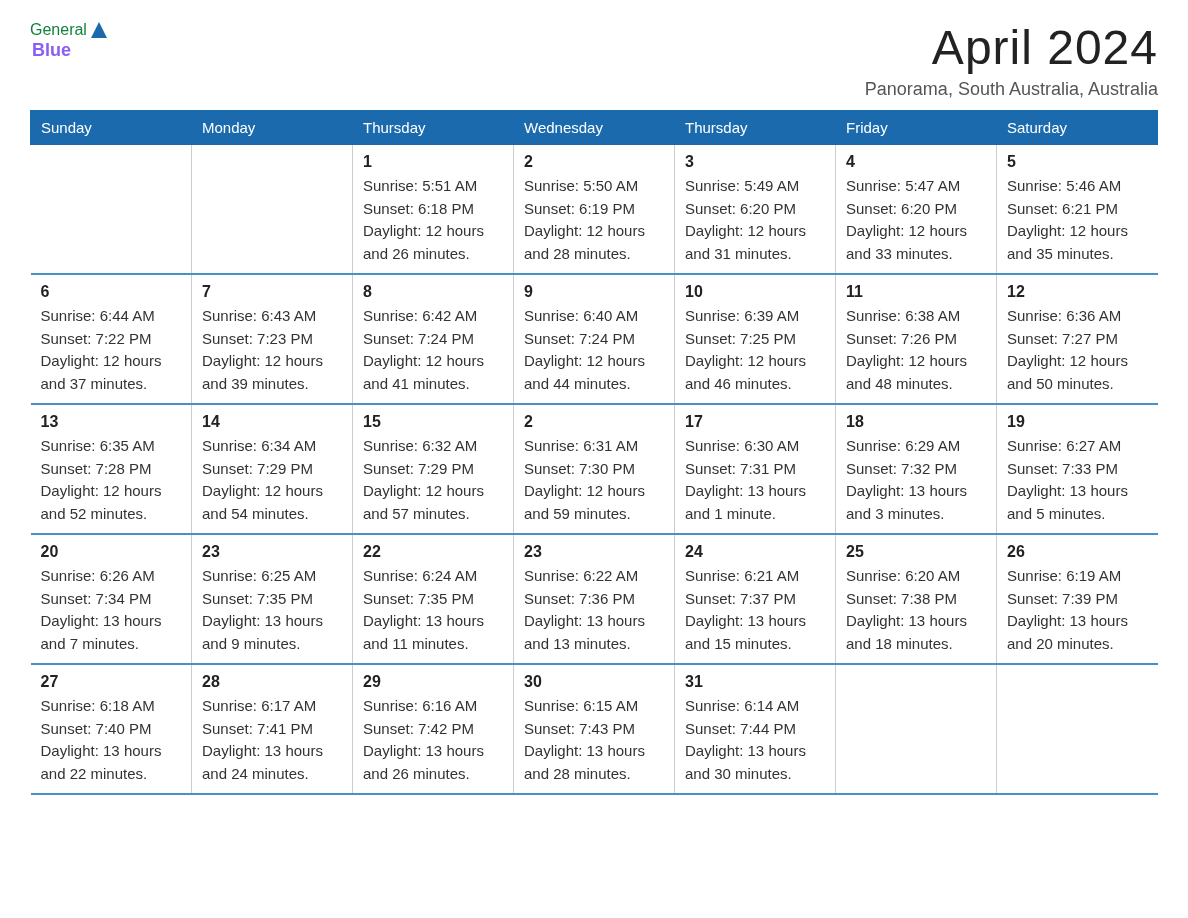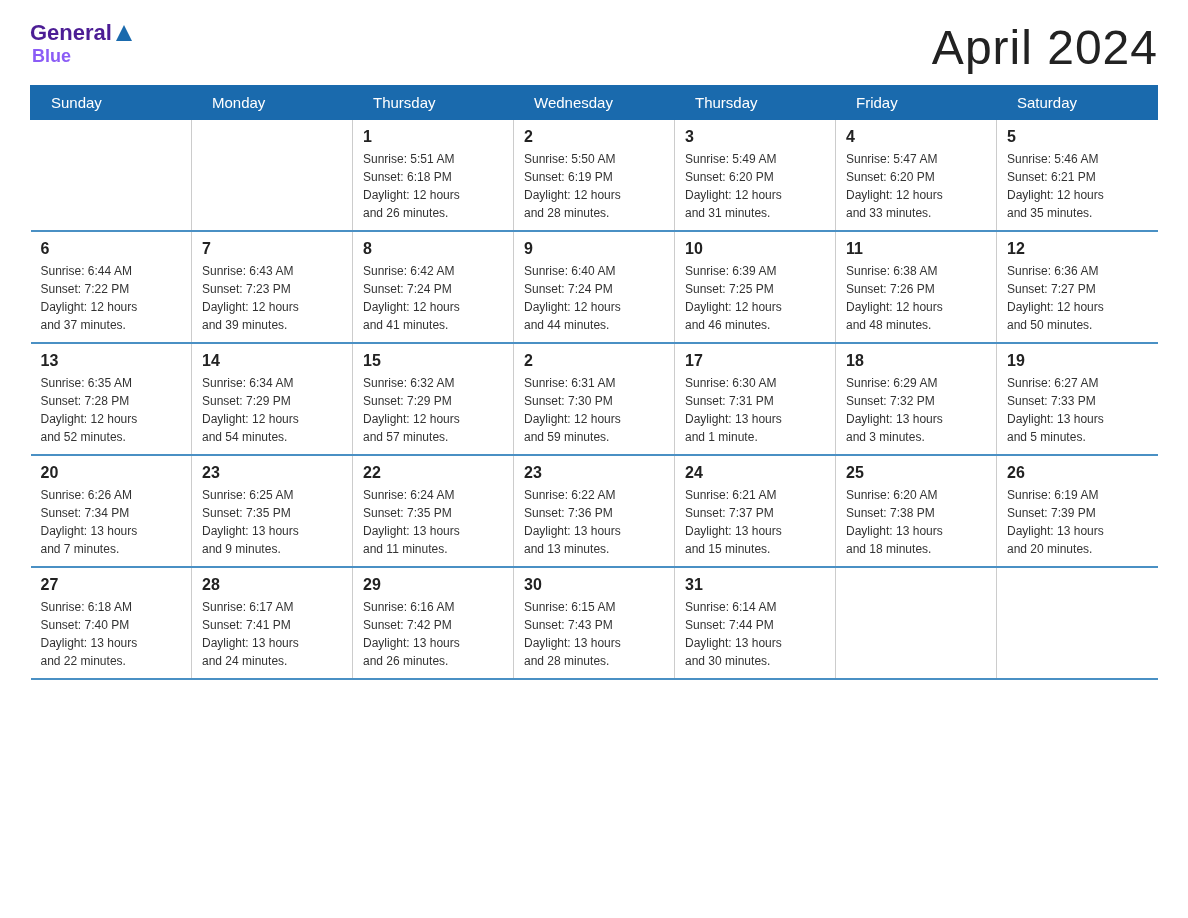--- a/index.html
+++ b/index.html
@@ -15,23 +15,23 @@
       justify-content: space-between;
       align-items: flex-start;
       margin-bottom: 10px;
     }
     .logo {
       display: flex;
       align-items: center;
       gap: 4px;
     }
     .logo-text-general {
-      font-size: 22px;
-      font-weight: bold;
-      color: #4c1d95;
+      font-size: 16px;
+      font-weight: normal;
+      color: #15803d;
     }
     .logo-text-blue {
       font-size: 18px;
       font-weight: bold;
       color: #8b5cf6;
     }
     .title-section {
       text-align: right;
     }
     .month-title {
@@ -50,21 +50,21 @@
       border-collapse: collapse;
       margin-top: 10px;
     }
     thead tr {
       background-color: #1a6aad;
     }
     thead th {
       color: #fff;
       font-size: 15px;
       font-weight: normal;
-      padding: 8px 20px;
+      padding: 8px 10px;
       text-align: left;
       border: 1px solid #1a6aad;
     }
     tbody tr {
       border-bottom: 2px solid #4a90c4;
     }
     tbody td {
       vertical-align: top;
       padding: 8px 10px;
       font-size: 12.5px;
@@ -78,21 +78,21 @@
       border-right: none;
     }
     .day-number {
       font-size: 16px;
       font-weight: bold;
       color: #222;
       margin-bottom: 4px;
       display: block;
     }
     .day-info {
-      font-size: 12px;
+      font-size: 15px;
       color: #333;
       line-height: 1.5;
     }
     .empty-cell {
       background: #fff;
     }
   </style>
 </head>
 <body>
 
@@ -103,20 +103,21 @@
         <span class="logo-text-general">General</span>
         <svg width="20" height="20" viewBox="0 0 20 20" style="margin-left:2px;margin-top:0;">
           <polygon points="10,2 18,18 2,18" fill="#1a6aad"></polygon>
         </svg>
       </div>
       <span class="logo-text-blue" style="margin-left:2px;">Blue</span>
     </div>
   </div>
   <div class="title-section">
     <div class="month-title">April 2024</div>
+    <div class="location">Panorama, South Australia, Australia</div>
   </div>
 </div>
 
 <table>
   <thead>
     <tr>
     <th>Sunday</th>
         <th>Monday</th>
         <th>Thursday</th>
         <th>Wednesday</th>

